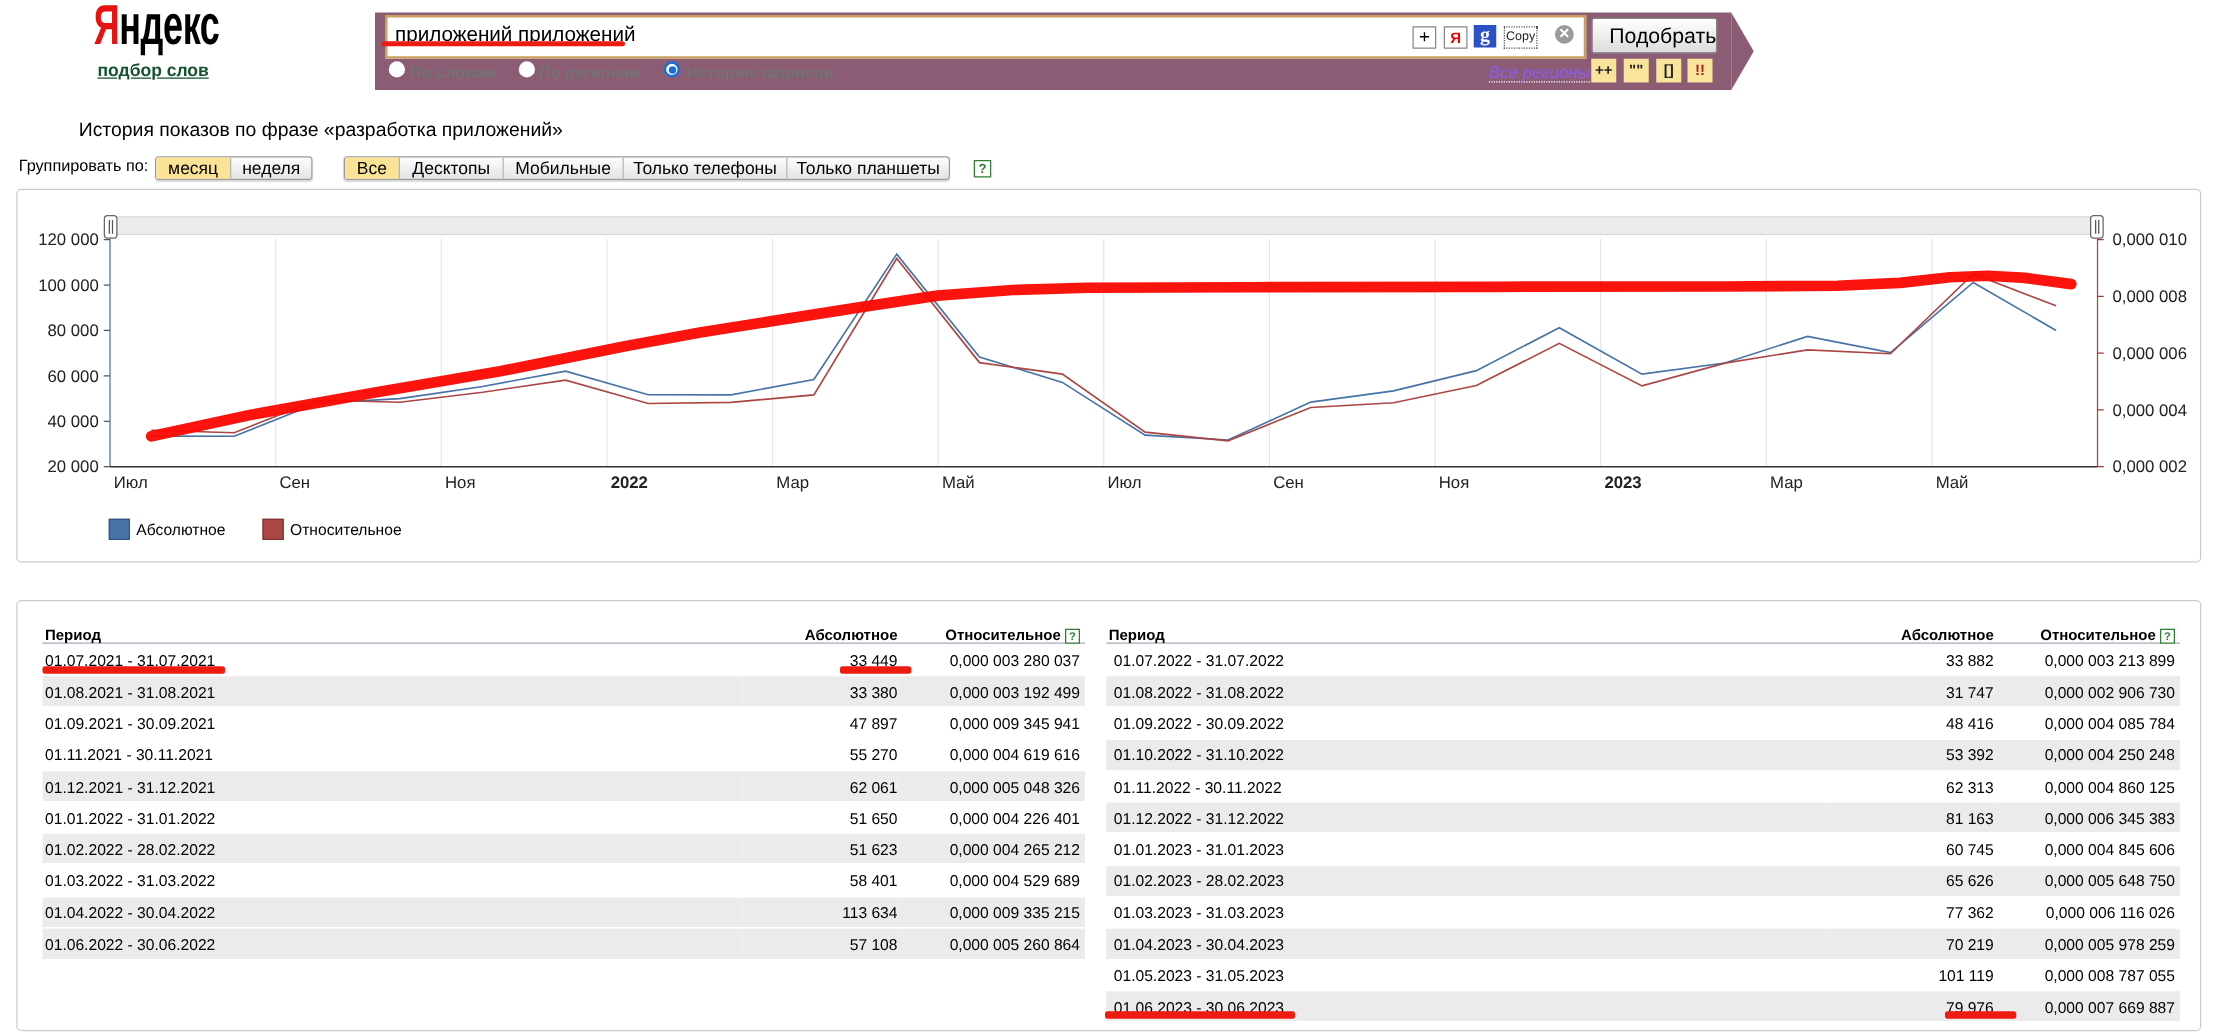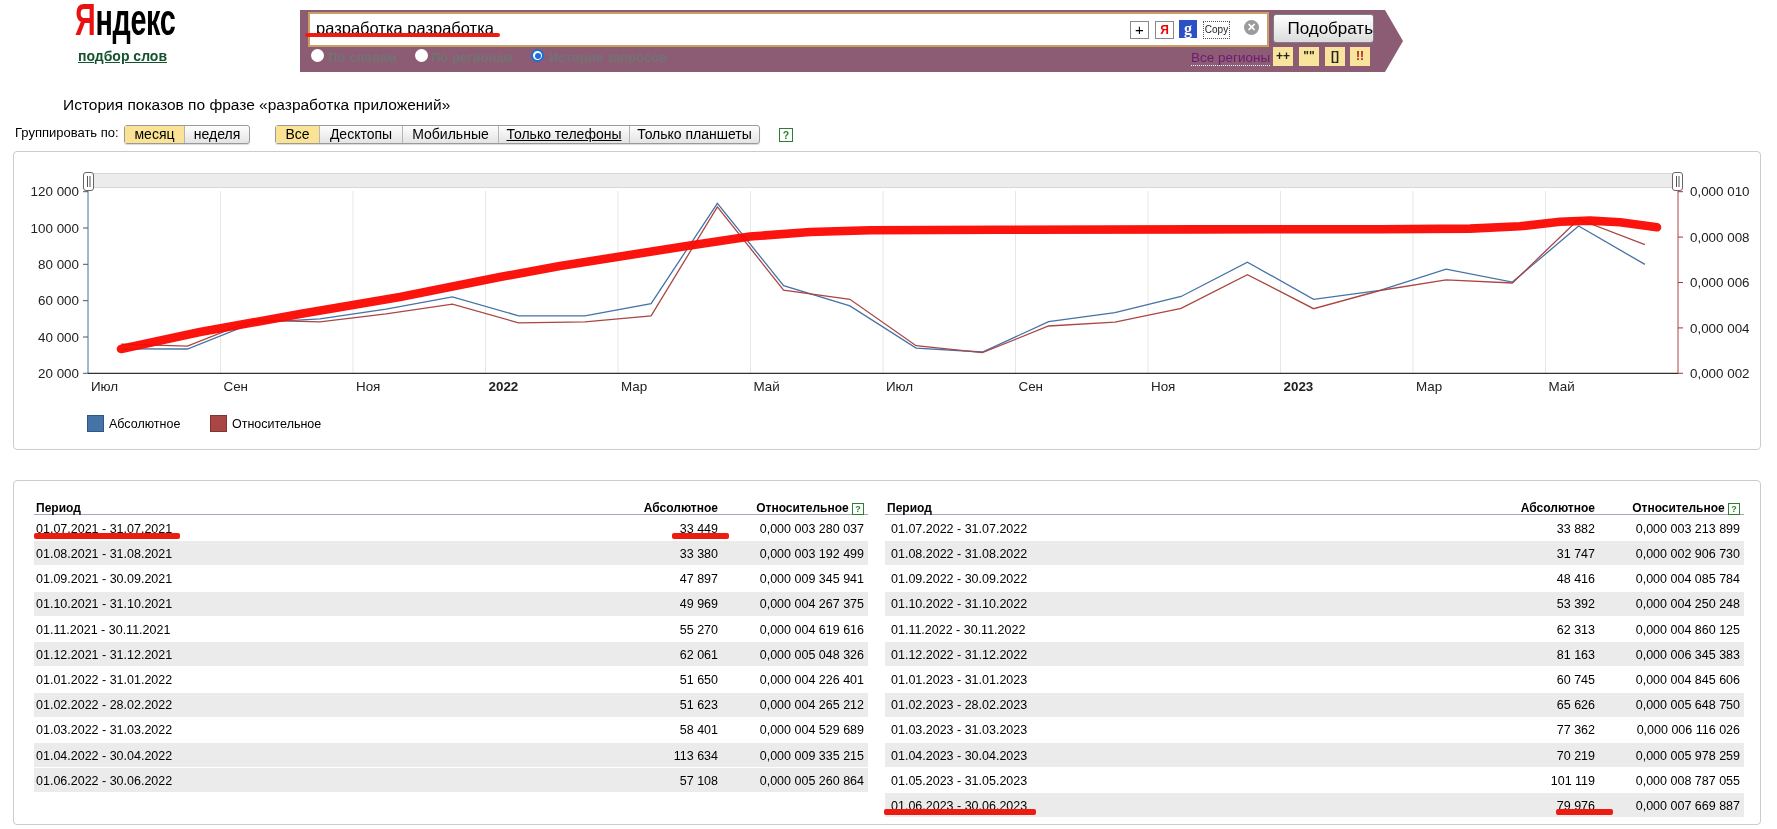--- a/index.html
+++ b/index.html
@@ -18,33 +18,33 @@
 #b-plus{left:1130px;top:21px;width:17px;height:16px;font-size:15px;line-height:16px;}
 #b-ya{left:1155px;top:21px;width:17px;height:16px;color:#e00;font-size:12px;line-height:16px;font-weight:bold;}
 #b-g{left:1179px;top:20px;width:18px;height:18px;background:#2b51c5;border:none;color:#fff;font-family:"Liberation Serif",serif;font-size:16px;line-height:17px;font-weight:bold;}
 #b-copy{left:1203px;top:21px;width:25px;height:16px;border:1px dotted #555;font-size:10px;line-height:15px;color:#222;}
 #b-x{left:1244px;top:20px;width:15px;height:15px;border-radius:50%;background:#9b9b9b;border:none;color:#fff;font-size:11px;line-height:15px;font-weight:bold;}
 #podobrat{left:1273px;top:14px;width:99px;height:27px;border:1px solid #808080;border-radius:3px;background:linear-gradient(#ffffff,#dcdcdc);font-size:17px;text-align:right;line-height:27px;color:#000;}
 .radio{position:absolute;width:13px;height:13px;border-radius:50%;background:#fff;}
 .radio.sel{background:#fff;border:2px solid #1d6fd6;width:9px;height:9px;}
 .radio.sel:after{content:"";position:absolute;left:1.5px;top:1.5px;width:6px;height:6px;border-radius:50%;background:#1d6fd6;}
 .rlabel{position:absolute;color:#737373;font-size:13px;font-weight:bold;}
-#allreg{left:1191px;top:49.5px;color:#701a75;font-size:13.5px;border-bottom:1px dotted #fff;}
+#allreg{left:1191px;top:49.5px;color:#8b5cf6;font-size:13.5px;border-bottom:1px dotted #fff;font-style:italic;}
 .ybtn{position:absolute;width:20px;height:19px;background:#f9e49c;font-size:12px;font-weight:bold;text-align:center;line-height:19px;color:#222;}
 
 #heading{left:15px;top:96px;font-size:15.5px;color:#000;margin-left:48px;}
 #grouplab{left:15px;top:125px;font-size:13px;}
 .seg{position:absolute;top:125px;height:17px;border:1px solid #9a9a9a;border-radius:3px;background:linear-gradient(#fdfdfd,#e4e4e4);box-shadow:0 1px 1px rgba(0,0,0,0.15);display:flex;}
 .seg span{display:block;font-size:14px;line-height:17px;border-left:1px solid #b5b5b5;white-space:nowrap;text-align:center;}
 .seg span:first-child{border-left:none;}
 .seg span.on{background:#fae394;}
 #segA{left:124px;}
 #segA span:nth-child(1){width:59px;}#segA span:nth-child(2){width:64px;}
 #segB{left:275px;}
-#segB span:nth-child(1){width:43px;}#segB span:nth-child(2){width:82px;}#segB span:nth-child(3){width:95px;text-align:center;}#segB span:nth-child(4){width:130px;text-decoration:underline;}#segB span:nth-child(5){width:129px;}
+#segB span:nth-child(1){width:43px;}#segB span:nth-child(2){width:82px;}#segB span:nth-child(3){width:95px;text-align:center;}#segB span:nth-child(4){width:130px;}#segB span:nth-child(5){width:129px;}
 .qi{display:inline-block;width:10px;height:10px;border:1px solid #2f7d32;color:#2f7d32;font-size:9px;line-height:10px;text-align:center;font-weight:bold;background:#fff;}
 #qtop{left:779px;top:128px;width:12px;height:12px;font-size:10.5px;line-height:12px;}
 
 #chartpanel{left:13px;top:151px;width:1748px;height:299px;border:1px solid #ccc;border-radius:4px;background:#fff;box-sizing:border-box;}
 #nav{left:93px;top:173px;width:1580px;height:15px;background:#ececec;border-top:1px solid #d7d7d7;border-bottom:1px solid #d7d7d7;box-sizing:border-box;}
 .handle{position:absolute;top:172px;width:9px;height:17px;background:#fff;border:1px solid #666;border-radius:3px;}
 .handle:after{content:"";position:absolute;left:2.5px;top:3px;bottom:3px;width:1px;background:#555;box-shadow:2.5px 0 0 #555;}
 .legsq{position:absolute;width:15px;height:15px;}
 .leglab{position:absolute;font-size:12.5px;color:#000;}
 
@@ -67,21 +67,21 @@
 .redline.thin{height:4.5px;}
 </style></head>
 <body>
 <div id="page">
   <div class="abs" id="logo"><span class="ya">Я</span>ндекс</div>
   <div class="abs" id="sublink">подбор слов</div>
 
   <div class="abs" id="bar"></div>
   <div class="abs" id="arrow"></div>
   <div class="abs" id="query"></div>
-  <div class="abs" id="qtext">разработка разработка</div>
+  <div class="abs" id="qtext">приложений приложений</div>
   <div class="ibtn" id="b-plus">+</div>
   <div class="ibtn" id="b-ya">Я</div>
   <div class="ibtn" id="b-g">g</div>
   <div class="ibtn" id="b-copy">Copy</div>
   <div class="ibtn" id="b-x">✕</div>
   <div class="abs" id="podobrat">Подобрать</div>
   <div class="radio" style="left:311px;top:49px;"></div>
   <div class="rlabel" style="left:328px;top:50px;">По словам</div>
   <div class="radio" style="left:415px;top:49px;"></div>
   <div class="rlabel" style="left:431px;top:50px;">По регионам</div>
@@ -203,25 +203,20 @@
 <tr class="g">
           <td class="p">01.08.2021 - 31.08.2021</td>
           <td class="a">33 380</td>
           <td class="r">0,000 003 192 499</td>
         </tr>
 <tr>
           <td class="p">01.09.2021 - 30.09.2021</td>
           <td class="a">47 897</td>
           <td class="r">0,000 009 345 941</td>
         </tr>
-<tr class="g">
-          <td class="p">01.10.2021 - 31.10.2021</td>
-          <td class="a">49 969</td>
-          <td class="r">0,000 004 267 375</td>
-        </tr>
 <tr>
           <td class="p">01.11.2021 - 30.11.2021</td>
           <td class="a">55 270</td>
           <td class="r">0,000 004 619 616</td>
         </tr>
 <tr class="g">
           <td class="p">01.12.2021 - 31.12.2021</td>
           <td class="a">62 061</td>
           <td class="r">0,000 005 048 326</td>
         </tr>

